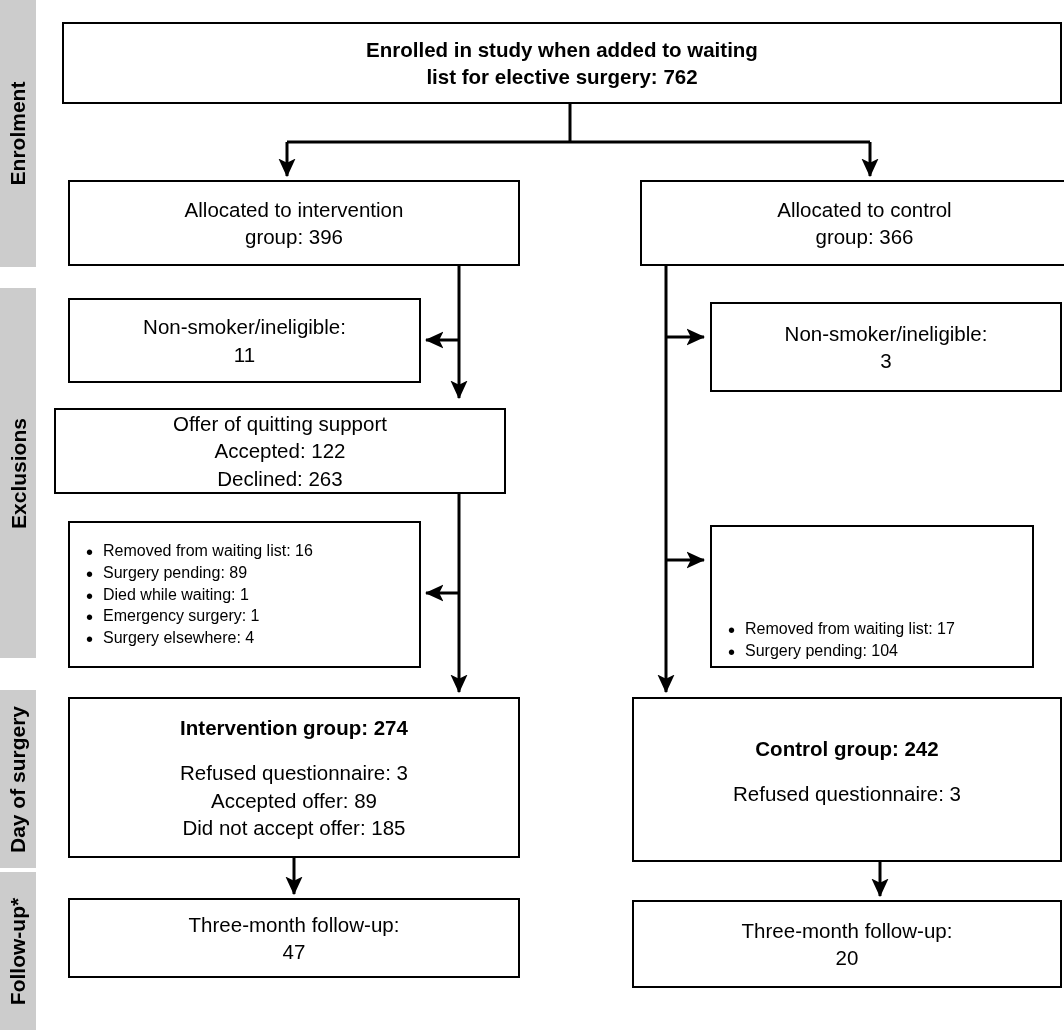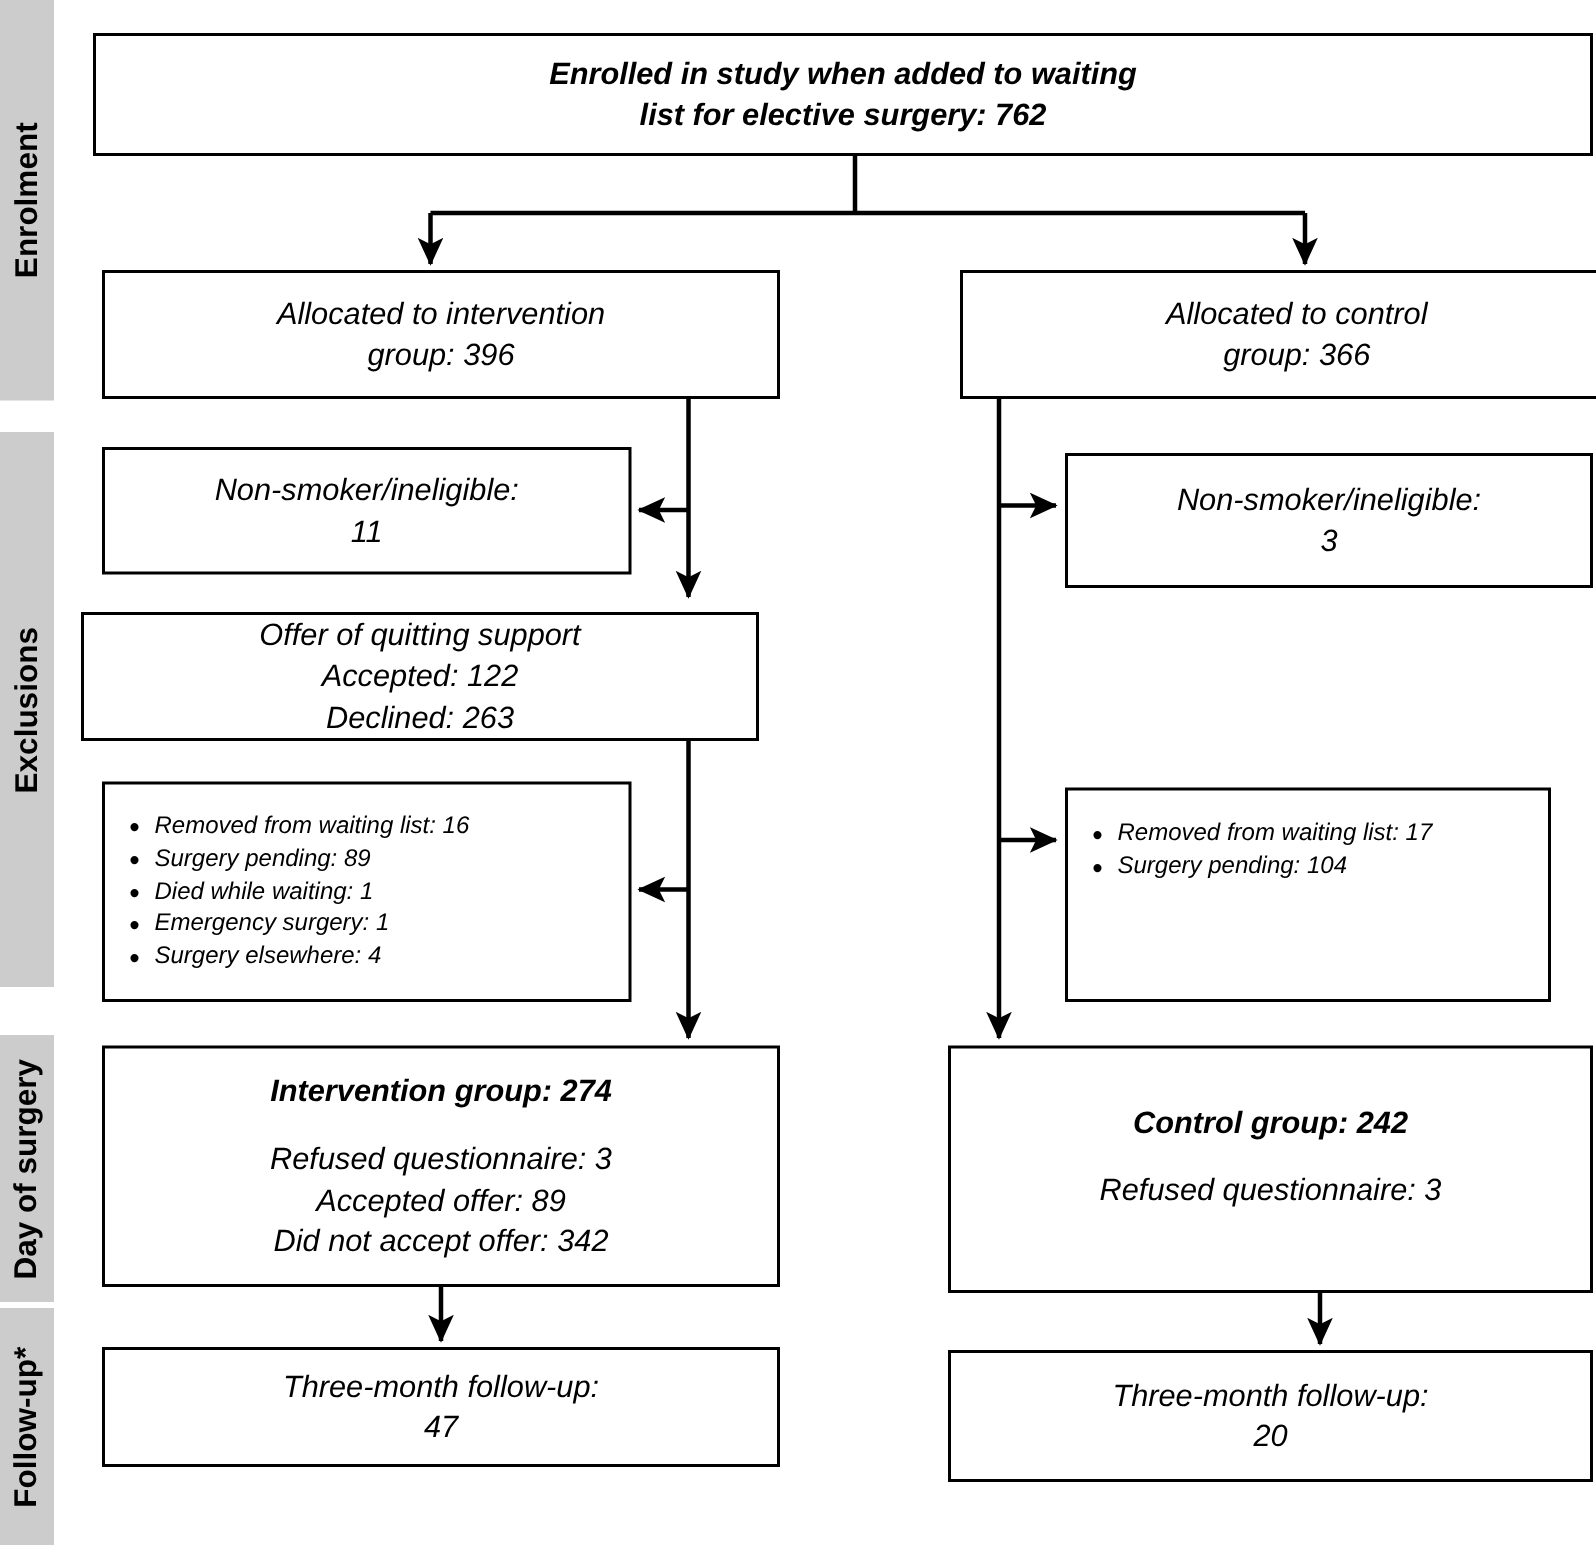--- a/index.html
+++ b/index.html
@@ -44,21 +44,20 @@
     border: 2.5px solid #000000;
     background: #ffffff;
     display: flex;
     flex-direction: column;
     justify-content: center;
     align-items: center;
     text-align: center;
     font-size: 20.5px;
     line-height: 1.32;
     padding: 4px 8px;
-    font-style: italic;
   }
   .box.bullets {
     align-items: flex-start;
     text-align: left;
     padding-left: 16px;
   }
   .box .title-bold {
     font-weight: bold;
     font-size: 20.5px;
   }
@@ -176,33 +175,33 @@
       <li>Emergency surgery: 1</li>
       <li>Surgery elsewhere: 4</li>
     </ul>
   </div>
 
   <div class="box" style="left:710px;top:302px;width:352px;height:90px;">
     <div>Non-smoker/ineligible:</div>
     <div>3</div>
   </div>
 
-  <div class="box bullets" style="left:710px;top:525px;width:324px;height:143px;justify-content:flex-start;">
+  <div class="box bullets" style="left:710px;top:525px;width:324px;height:143px;justify-content:flex-end;">
     <ul class="blist" style="margin-top:14px;">
       <li>Removed from waiting list: 17</li>
       <li>Surgery pending: 104</li>
     </ul>
   </div>
 
   <div class="box" style="left:68px;top:697px;width:452px;height:161px;">
     <div class="title-bold">Intervention group: 274</div>
     <div class="spacer-line"></div>
     <div>Refused questionnaire: 3</div>
     <div>Accepted offer: 89</div>
-    <div>Did not accept offer: 342</div>
+    <div>Did not accept offer: 185</div>
   </div>
 
   <div class="box" style="left:632px;top:697px;width:430px;height:165px;justify-content:flex-start;padding-top:36px;">
     <div class="title-bold">Control group: 242</div>
     <div class="spacer-line"></div>
     <div>Refused questionnaire: 3</div>
   </div>
 
   <div class="box" style="left:68px;top:898px;width:452px;height:80px;">
     <div>Three-month follow-up:</div>

